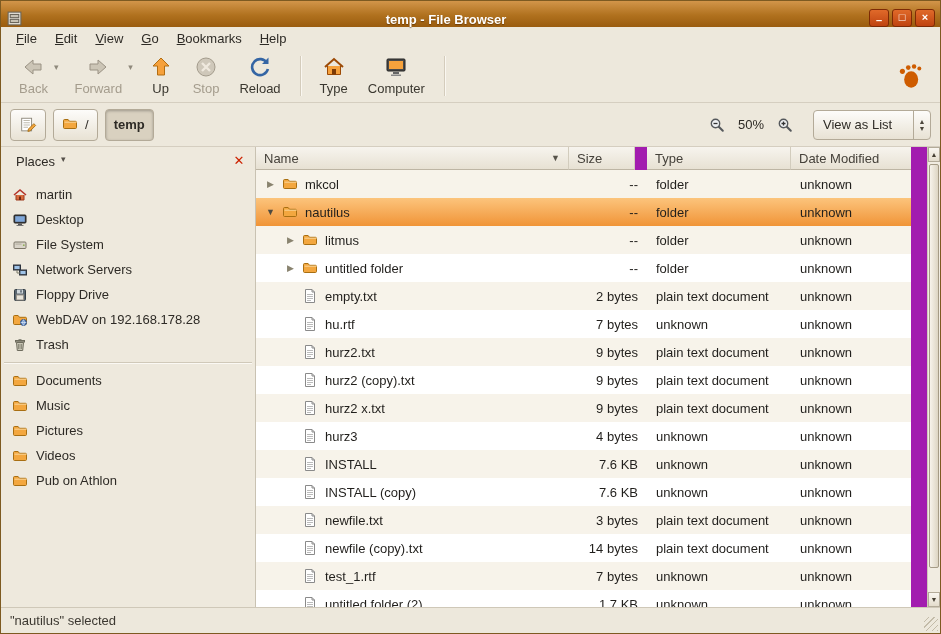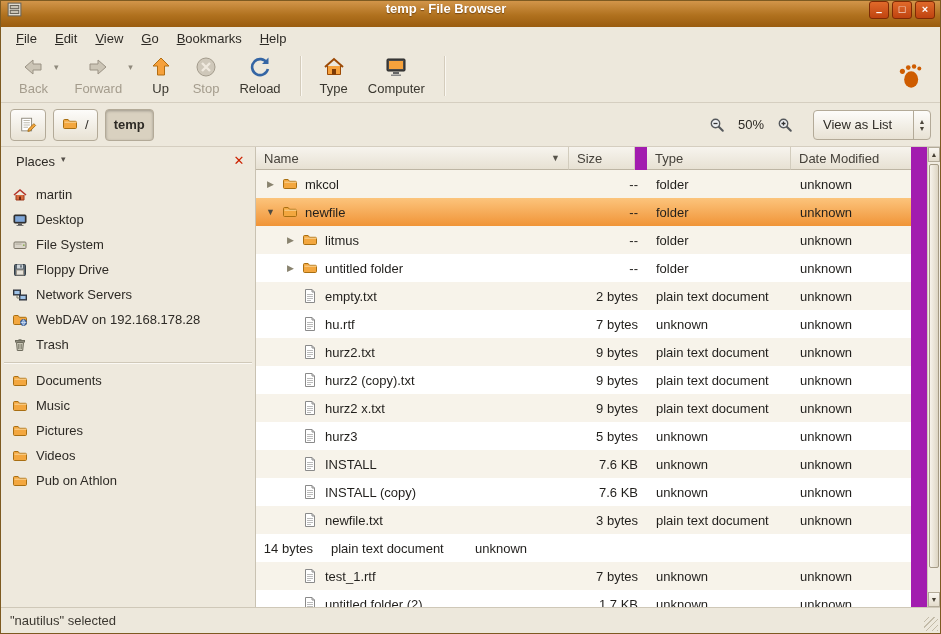--- a/index.html
+++ b/index.html
@@ -1,21 +1,21 @@
 <!DOCTYPE html>
 <html><head>
 <meta charset="utf-8">
 <style>
   * { box-sizing: border-box; margin: 0; padding: 0; }
   html,body { width: 941px; height: 634px; }
   body { font-family: "Liberation Sans", "DejaVu Sans", sans-serif; font-size: 13px; color: #2e2b26; background:#ede8dc; }
   .window { width: 941px; height: 634px; display: flex; flex-direction: column; background: #ede8dc; border: 1px solid #7d5a21; overflow: hidden; }
 
   
-  .titlebar { height: 26px; flex: 0 0 26px; background: linear-gradient(#d2954a, #b0711e 55%, #9a5c0f); display: flex; align-items: flex-start; padding: 0 5px; gap: 4px; }
+  .titlebar { height: 26px; flex: 0 0 26px; background: linear-gradient(#d2954a, #b0711e 55%, #9a5c0f); display: flex; align-items: flex-end; padding: 0 5px; gap: 4px; }
   .titlebar .app-icon { width: 17px; height: 17px; display: inline-flex; }
   .titlebar-title { flex: 1; text-align: center; color: #fff; font-weight: bold; text-shadow: 0 1px 1px rgba(70,35,0,.55); }
   .winbtns { display: flex; gap: 3px; }
   .winbtn { width: 20px; height: 18px; border-radius: 3px; background: linear-gradient(#e06a2a, #bf4310); border: 1px solid #7e2a05; color: #fff; text-align: center; font-weight: bold; font-size: 11px; line-height: 15px; }
   .winbtn.min span { position: relative; top: 3px; }
 
   
   .menubar { height: 22px; flex: 0 0 22px; display: flex; align-items: center; padding: 0 6px; }
   .menu-item { display: inline-block; padding: 18px 9px; }
   .menu-item::first-letter { text-decoration: underline; }
@@ -288,39 +288,39 @@
                 <rect x="2" y="5" width="12" height="6.5" rx="1" fill="#d9d4c8" stroke="#7d7668"></rect>
                 <circle cx="11.8" cy="8.2" r="0.9" fill="#8fae56"></circle>
                 <rect x="3.5" y="6.5" width="6" height="1.2" fill="#b8b2a4"></rect>
               </svg>
             </span>
             <span class="slabel">File System</span>
           </div>
           <div class="side-item">
             <span class="sicon">
               <svg viewBox="0 0 16 16" width="16" height="16">
-                <rect x="2.5" y="2.5" width="11" height="11" rx="1" fill="#5b6770" stroke="#333d44"></rect>
-                <rect x="5" y="2.5" width="6" height="4" fill="#cfd6da"></rect>
-                <rect x="8.2" y="3.2" width="1.6" height="2.4" fill="#5b6770"></rect>
-                <rect x="4.5" y="8" width="7" height="5" fill="#e8e4da" stroke="#9a948a"></rect>
-              </svg>
-            </span>
-            <span class="slabel">Floppy Drive</span>
-          </div>
-          <div class="side-item">
-            <span class="sicon">
-              <svg viewBox="0 0 16 16" width="16" height="16">
                 <rect x="1.5" y="3" width="7" height="5" fill="#4b5563" stroke="#2c333d"></rect>
                 <rect x="2.5" y="4" width="5" height="3" fill="#9fc3e8"></rect>
                 <rect x="7.5" y="8" width="7" height="5" fill="#4b5563" stroke="#2c333d"></rect>
                 <rect x="8.5" y="9" width="5" height="3" fill="#9fc3e8"></rect>
                 <path d="M5 8v3h3" stroke="#7a7a6a" fill="none"></path>
               </svg>
             </span>
             <span class="slabel">Network Servers</span>
+          </div>
+          <div class="side-item">
+            <span class="sicon">
+              <svg viewBox="0 0 16 16" width="16" height="16">
+                <rect x="2.5" y="2.5" width="11" height="11" rx="1" fill="#5b6770" stroke="#333d44"></rect>
+                <rect x="5" y="2.5" width="6" height="4" fill="#cfd6da"></rect>
+                <rect x="8.2" y="3.2" width="1.6" height="2.4" fill="#5b6770"></rect>
+                <rect x="4.5" y="8" width="7" height="5" fill="#e8e4da" stroke="#9a948a"></rect>
+              </svg>
+            </span>
+            <span class="slabel">Floppy Drive</span>
           </div>
           <div class="side-item">
             <span class="sicon">
               <svg viewBox="0 0 16 16" width="16" height="16">
                 <path d="M1.5 4.5c0-.55.45-1 1-1h3.6l1.4 1.8h6c.55 0 1 .45 1 1v5.2c0 .55-.45 1-1 1h-11c-.55 0-1-.45-1-1z" fill="#f3a73f" stroke="#a86f12"></path>
                 <circle cx="11.5" cy="10.5" r="3" fill="#5b86c4" stroke="#2d4f86"></circle>
                 <path d="M8.7 10.5h5.6M11.5 7.7c1.2 1.6 1.2 4 0 5.6M11.5 7.7c-1.2 1.6-1.2 4 0 5.6" stroke="#dbe7f5" fill="none" stroke-width=".7"></path>
               </svg>
             </span>
             <span class="slabel">WebDAV on 192.168.178.28</span>
@@ -421,21 +421,21 @@
           <div class="row selected">
             <div class="cell-name">
               <span class="indent" style="width: 0px;"></span>
               <span class="expander expanded">▼</span>
               <span class="ficon">
                 <svg viewBox="0 0 16 16" width="16" height="16">
                   <path d="M1.5 4.5c0-.55.45-1 1-1h3.6l1.4 1.8h6c.55 0 1 .45 1 1v5.2c0 .55-.45 1-1 1h-11c-.55 0-1-.45-1-1z" fill="#f3a73f" stroke="#a86f12"></path>
                   <path d="M2.5 6.2h12" stroke="#f9d59a" fill="none"></path>
                 </svg>
               </span>
-              <span class="fname">newfile</span>
+              <span class="fname">nautilus</span>
             </div>
             <div class="cell-size">--</div>
             <div class="cell-type">folder</div>
             <div class="cell-date">unknown</div>
           </div>
           <div class="row stripe">
             <div class="cell-name">
               <span class="indent" style="width: 20px;"></span>
               <span class="expander collapsed">▶</span>
               <span class="ficon">
@@ -557,21 +557,21 @@
               <span class="expander"></span>
               <span class="ficon">
                 <svg viewBox="0 0 16 16" width="16" height="16">
                   <path d="M3.5 1.5h6.5l2.5 2.5v10.5h-9z" fill="#ffffff" stroke="#8a8a8a"></path>
                   <path d="M10 1.5V4h2.5" fill="none" stroke="#8a8a8a"></path>
                   <path d="M5 6.5h6M5 8.5h6M5 10.5h6M5 12.5h4" stroke="#bbbbbb" fill="none"></path>
                 </svg>
               </span>
               <span class="fname">hurz3</span>
             </div>
-            <div class="cell-size">5 bytes</div>
+            <div class="cell-size">4 bytes</div>
             <div class="cell-type">unknown</div>
             <div class="cell-date">unknown</div>
           </div>
           <div class="row stripe">
             <div class="cell-name">
               <span class="indent" style="width: 20px;"></span>
               <span class="expander"></span>
               <span class="ficon">
                 <svg viewBox="0 0 16 16" width="16" height="16">
                   <path d="M3.5 1.5h6.5l2.5 2.5v10.5h-9z" fill="#ffffff" stroke="#8a8a8a"></path>
@@ -613,20 +613,32 @@
                   <path d="M5 6.5h6M5 8.5h6M5 10.5h6M5 12.5h4" stroke="#bbbbbb" fill="none"></path>
                 </svg>
               </span>
               <span class="fname">newfile.txt</span>
             </div>
             <div class="cell-size">3 bytes</div>
             <div class="cell-type">plain text document</div>
             <div class="cell-date">unknown</div>
           </div>
           <div class="row">
+            <div class="cell-name">
+              <span class="indent" style="width: 20px;"></span>
+              <span class="expander"></span>
+              <span class="ficon">
+                <svg viewBox="0 0 16 16" width="16" height="16">
+                  <path d="M3.5 1.5h6.5l2.5 2.5v10.5h-9z" fill="#ffffff" stroke="#8a8a8a"></path>
+                  <path d="M10 1.5V4h2.5" fill="none" stroke="#8a8a8a"></path>
+                  <path d="M5 6.5h6M5 8.5h6M5 10.5h6M5 12.5h4" stroke="#bbbbbb" fill="none"></path>
+                </svg>
+              </span>
+              <span class="fname">newfile (copy).txt</span>
+            </div>
             <div class="cell-size">14 bytes</div>
             <div class="cell-type">plain text document</div>
             <div class="cell-date">unknown</div>
           </div>
           <div class="row stripe">
             <div class="cell-name">
               <span class="indent" style="width: 20px;"></span>
               <span class="expander"></span>
               <span class="ficon">
                 <svg viewBox="0 0 16 16" width="16" height="16">

